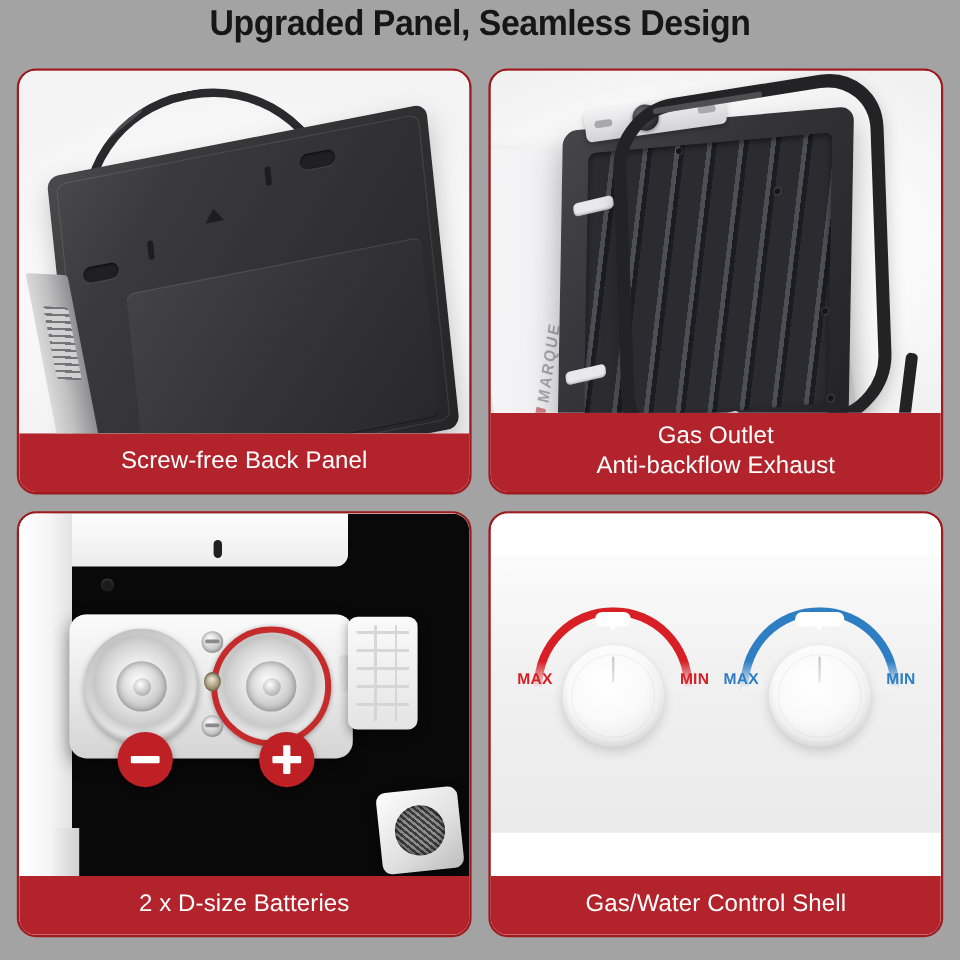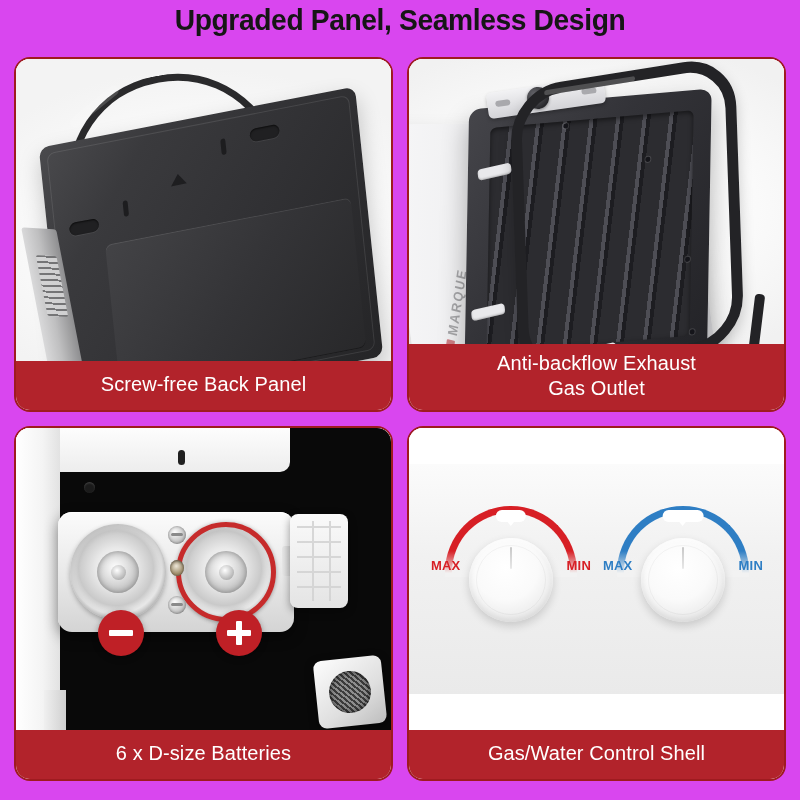--- a/index.html
+++ b/index.html
@@ -10,21 +10,21 @@
     height: 800px;
     background: #ffffff;
     font-family: "Liberation Sans", sans-serif;
     overflow: hidden;
   }
 
   .page {
     position: relative;
     width: 800px;
     height: 800px;
-    background: #d946ef;
+    background: #a3a3a3;
   }
 
   
   .page-title {
     position: absolute;
     top: 2px;
     left: 0;
     width: 800px;
     text-align: center;
     font-size: 30px;
@@ -644,22 +644,22 @@
             <div class="exh-screw c"></div>
             <div class="exh-screw d"></div>
           </div>
           <div class="exh-bracket"></div>
           <div class="exh-boltcap"></div>
           <div class="exh-handle"></div>
           <div class="exh-foot"></div>
         </div>
       </div>
       <div class="caption two-line">
+        <div>Gas Outlet</div>
         <div>Anti-backflow Exhaust</div>
-        <div>Gas Outlet</div>
       </div>
     </div>
 
     <div class="card">
       <div class="card-photo">
         <div class="bat-scene">
           <div class="bat-dark"></div>
           <div class="bat-whiteedge"></div>
           <div class="bat-bottomedge"></div>
           <div class="bat-toplip"></div>
@@ -681,21 +681,21 @@
             <div class="bar-h"></div>
           </div>
           <div class="bat-badge plus">
             <div class="bar-h"></div>
             <div class="bar-v"></div>
           </div>
 
           <div class="bat-filter"></div>
         </div>
       </div>
-      <div class="caption">6 x D-size Batteries</div>
+      <div class="caption">2 x D-size Batteries</div>
     </div>
 
     <div class="card">
       <div class="card-photo">
         <div class="knob-scene">
           <div class="knob-band"></div>
 
           <div class="knob-unit gas gas-color">
             <div class="knob-arc">
               <div class="knob-tag">

